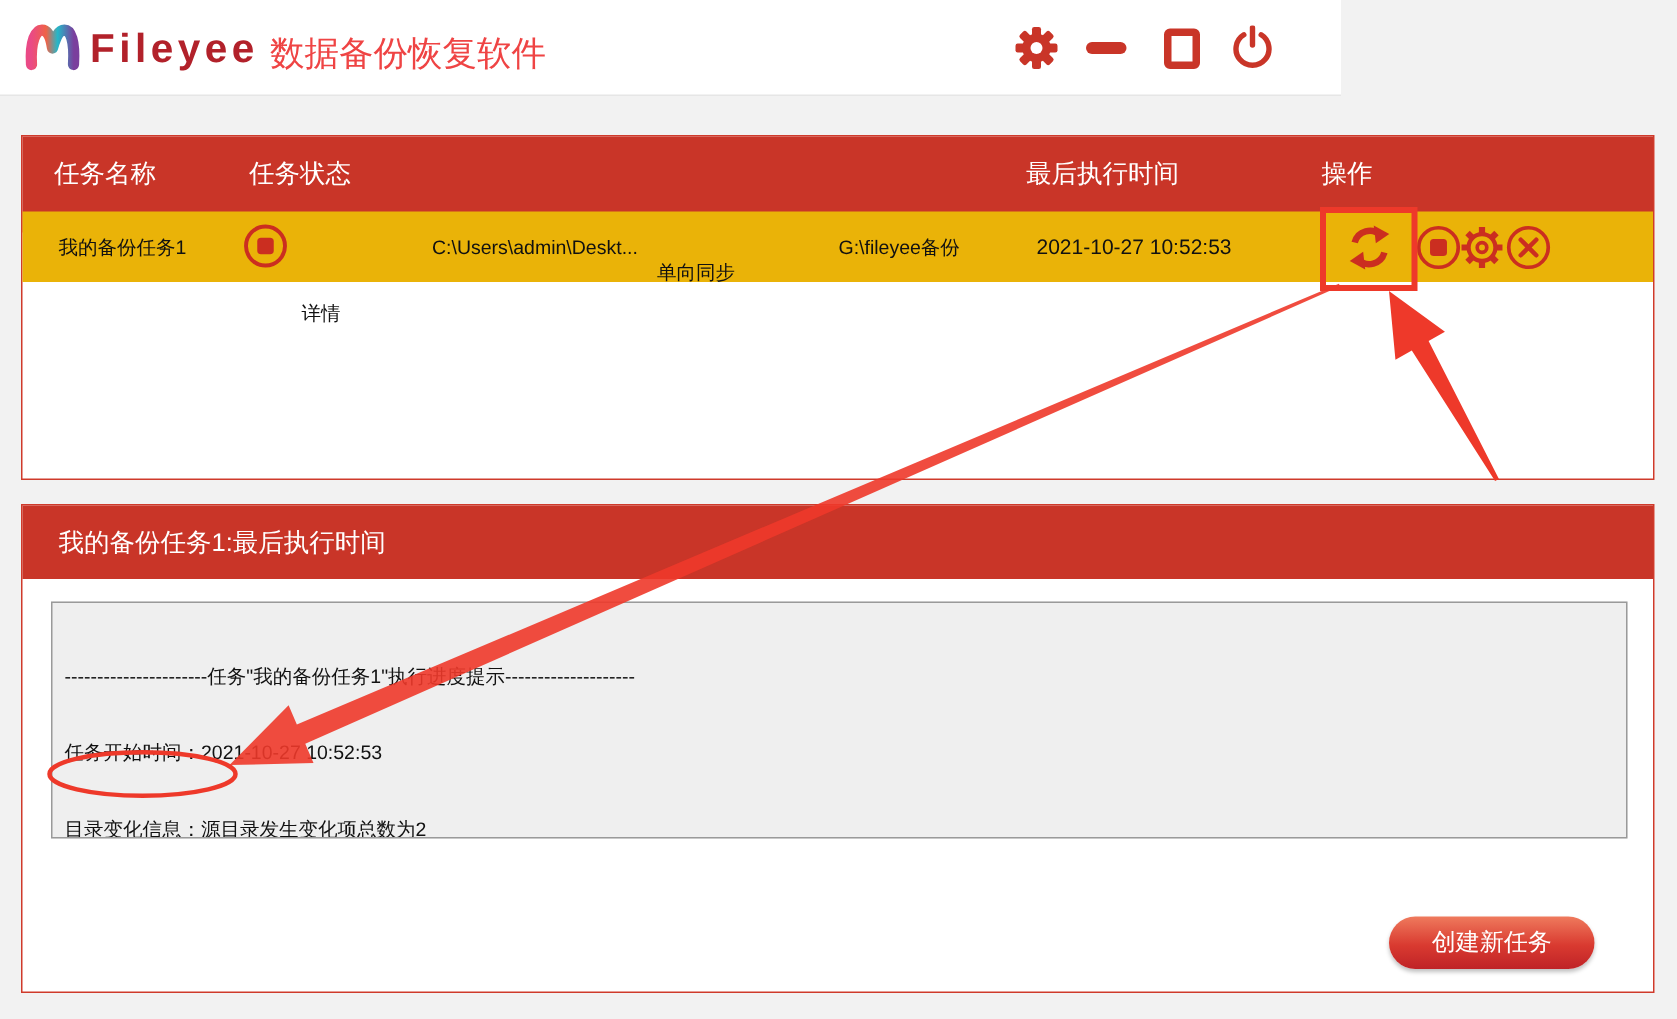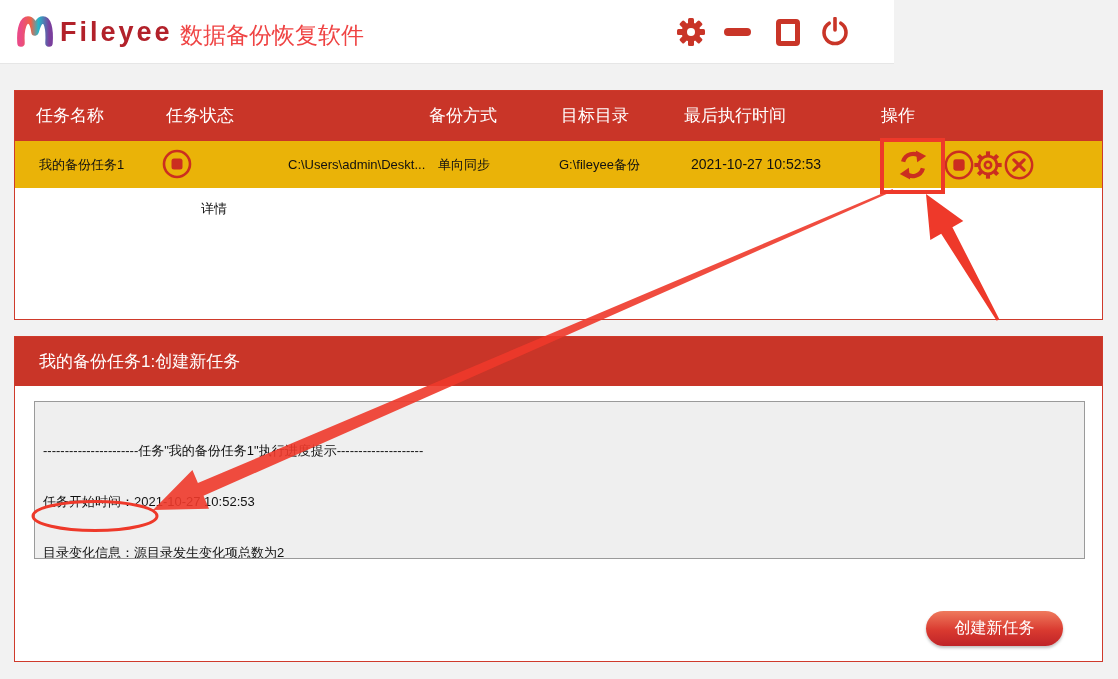--- a/index.html
+++ b/index.html
@@ -49,21 +49,21 @@
   }
   .thead span { position:absolute; line-height:50px; white-space:nowrap; }
   .c1{left:21px;} .c2{left:151px;} .c3{left:271px;margin-top:41px;} .c4{left:414px;}
   .c5{left:546px;} .c6{left:669px;} .c7{left:866px;}
   .trow {
     position:absolute; left:0; top:50px; right:0; height:47px;
     background:#eab308; color:#111; font-size:13px;
   }
   .trow .cell { position:absolute; line-height:47px; white-space:nowrap; }
   .cell.name{left:24px;} .cell.detail{left:186px;margin-top:44px;} .cell.src{left:273px;}
-  .cell.mode{left:423px;} .cell.target{left:544px;}
+  .cell.mode{left:423px;margin-top:17px;} .cell.target{left:544px;}
   .cell.time{left:676px; font-size:14px;}
   .status-icon { position:absolute; left:147px; top:8px; width:30px; height:30px; }
   .op { position:absolute; top:8px; width:32px; height:32px; cursor:pointer; }
   .op.sync{left:882px;} .op.stop{left:928px;} .op.gearop{left:957px;} .op.closeop{left:988px;}
   
   .progress-panel { top:336px; height:326px; }
   .p2head {
     position:absolute; left:0; top:0; right:0; height:49px;
     background:#c93528; color:#ffffff; font-size:17px;
     line-height:49px; padding-left:24px;
@@ -139,22 +139,20 @@
         </svg>
       </span>
     </div>
   </header>
 
   <section class="panel task-panel">
     <div class="thead">
       <span class="c1">任务名称</span>
       <span class="c2">任务状态</span>
       <span class="c3">源目录</span>
-      <span class="c4">备份方式</span>
-      <span class="c5">目标目录</span>
       <span class="c6">最后执行时间</span>
       <span class="c7">操作</span>
     </div>
 
     <div class="trow">
       <span class="cell name">我的备份任务1</span>
 
       <span class="status-icon">
         <svg width="30" height="30" viewBox="0 0 30 30">
           <circle cx="15" cy="15" r="13" fill="none" stroke="#cb2e20" stroke-width="2.6"></circle>
@@ -208,21 +206,21 @@
         <svg width="32" height="32" viewBox="0 0 34 34">
           <circle cx="17" cy="17" r="14" fill="none" stroke="#cb2e20" stroke-width="2.6"></circle>
           <line x1="11.5" y1="11.5" x2="22.5" y2="22.5" stroke="#cb2e20" stroke-width="3.2" stroke-linecap="round"></line>
           <line x1="22.5" y1="11.5" x2="11.5" y2="22.5" stroke="#cb2e20" stroke-width="3.2" stroke-linecap="round"></line>
         </svg>
       </span>
     </div>
   </section>
 
   <section class="panel progress-panel">
-    <div class="p2head">我的备份任务1:创建新任务</div>
+    <div class="p2head">我的备份任务1:最后执行时间</div>
 
     <div class="logbox">
       <div>----------------------任务"我的备份任务1"执行进度提示--------------------</div>
       <div>任务开始时间：2021-10-27 10:52:53</div>
       <div>目录变化信息：源目录发生变化项总数为2</div>
       
       
       
       
     </div>

